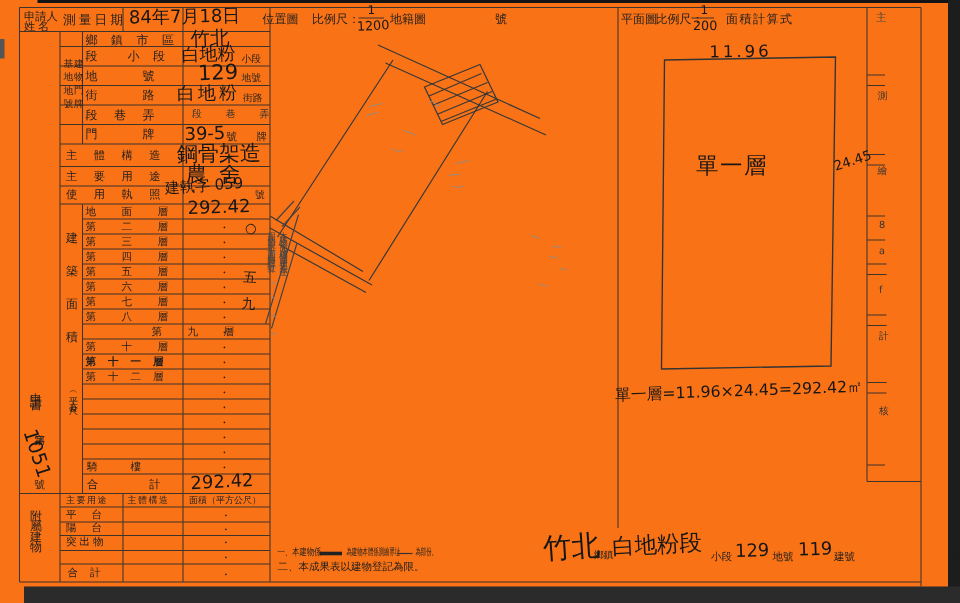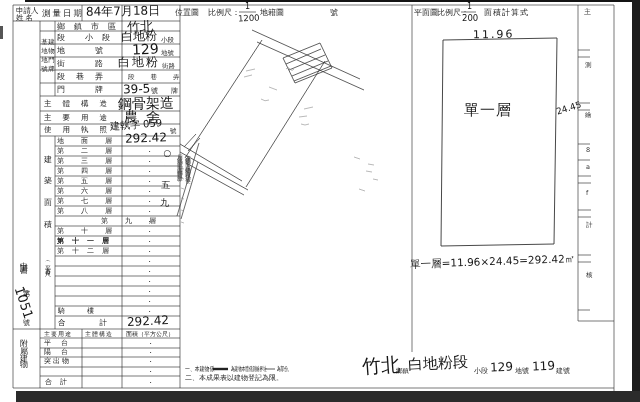--- a/index.html
+++ b/index.html
@@ -1,16 +1,16 @@
 <!DOCTYPE html>
 <html><head>
 <meta charset="utf-8">
 <style>
   html,body{margin:0;padding:0;background:#888;}
-  #page{position:relative;width:640px;height:402px;background:#ffffff;overflow:hidden;
+  #page{position:relative;width:640px;height:402px;background:#f97316;overflow:hidden;
         font-family:"Liberation Serif","DejaVu Serif",serif;}
   .t{position:absolute;white-space:nowrap;line-height:1;color:#1e1e1e;}
   .p{font-family:"Liberation Serif","DejaVu Serif",serif;}
   .hw{font-family:"DejaVu Sans",sans-serif;color:#161616;font-weight:500;}
   .v{writing-mode:vertical-rl;text-orientation:upright;}
   .sx{transform-origin:left top;}
   svg{position:absolute;left:0;top:0;}
   .band{position:absolute;background:#262626;}
 </style>
 </head>

